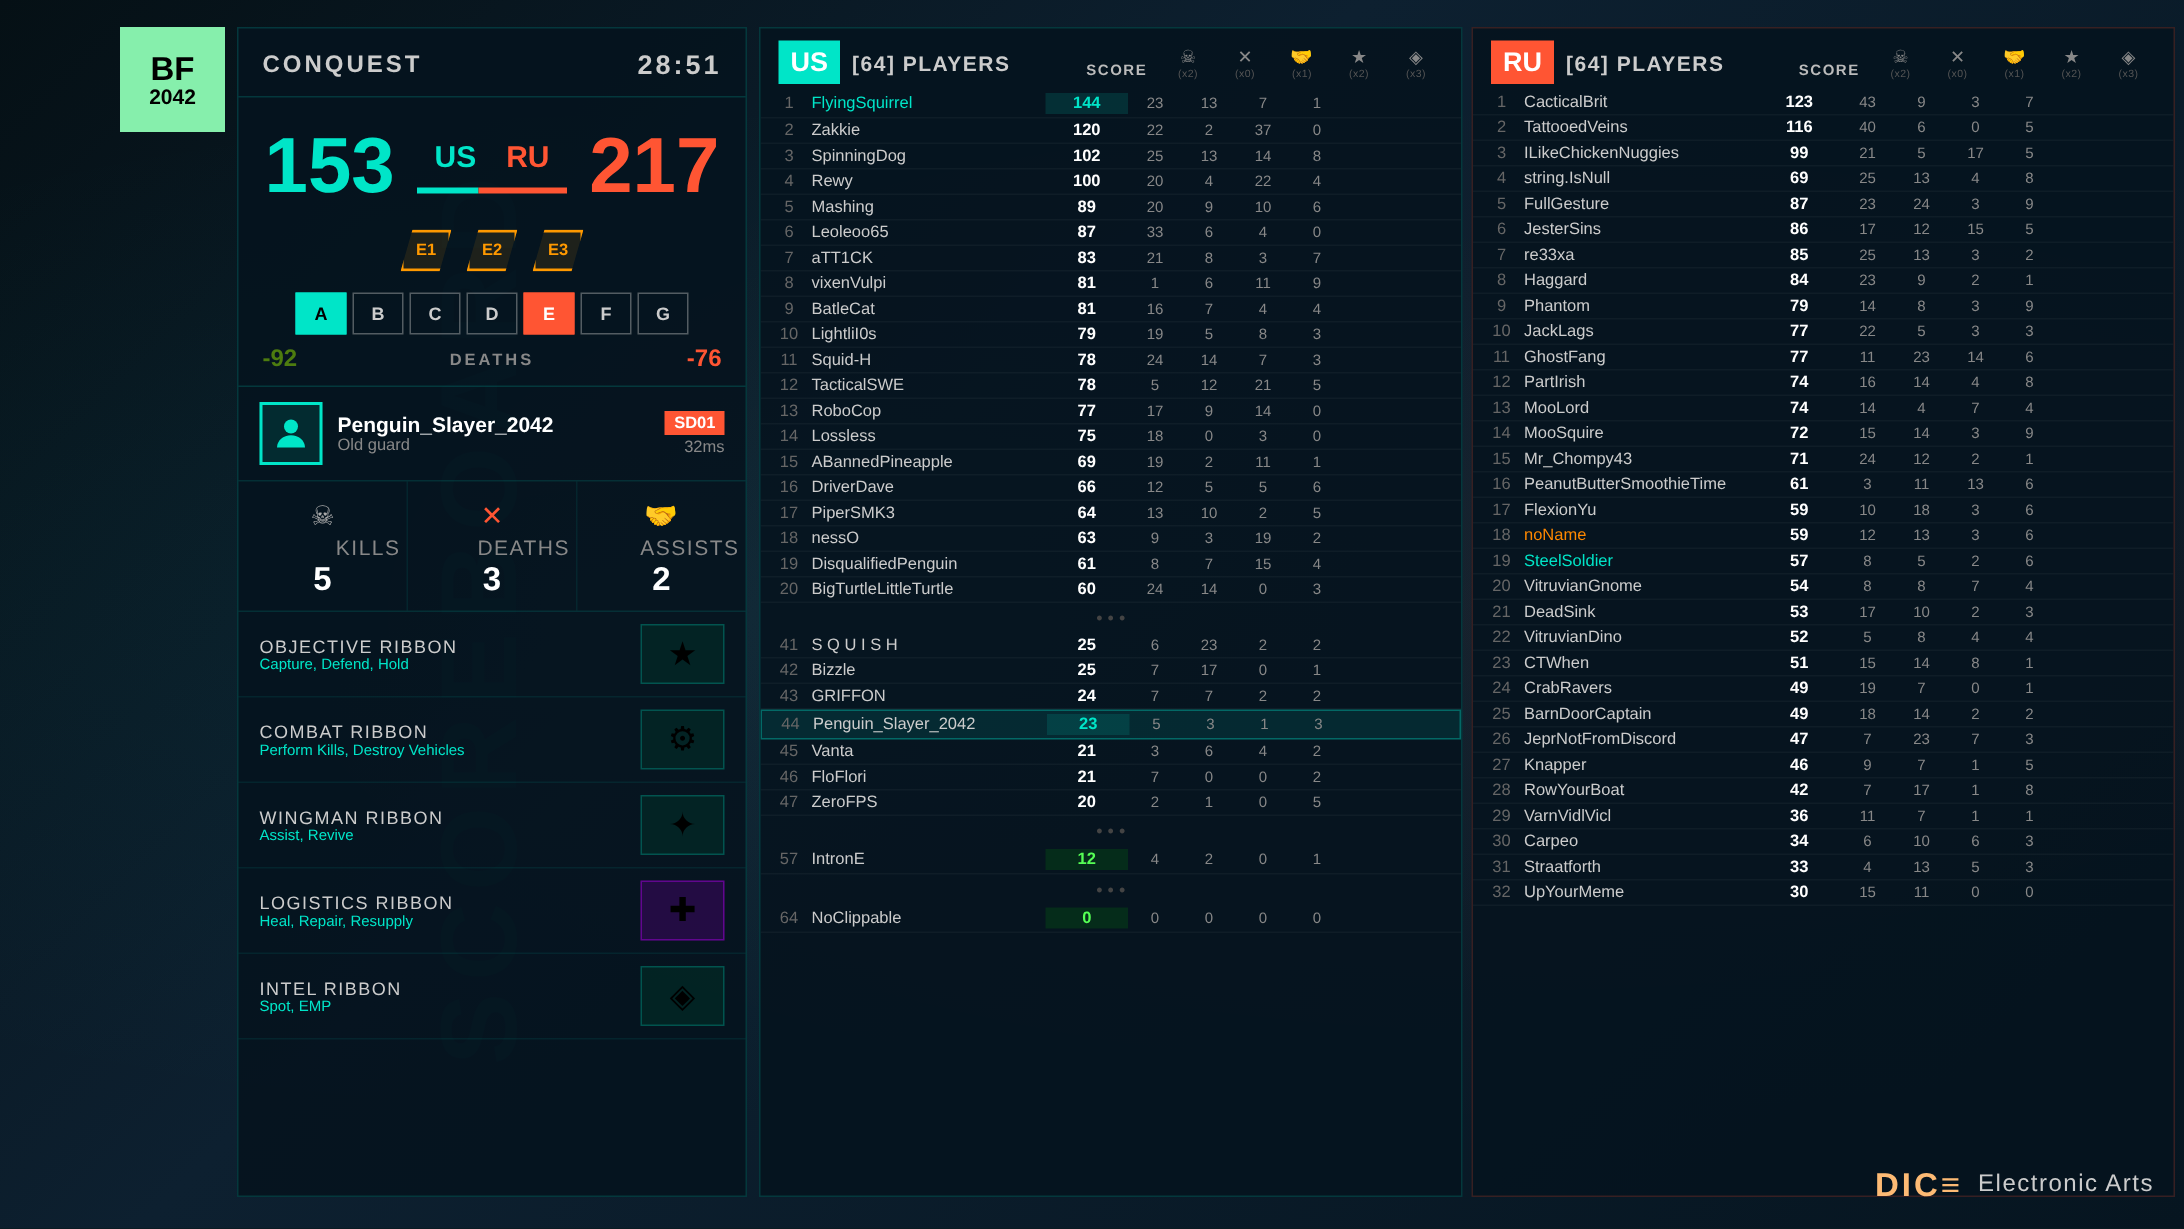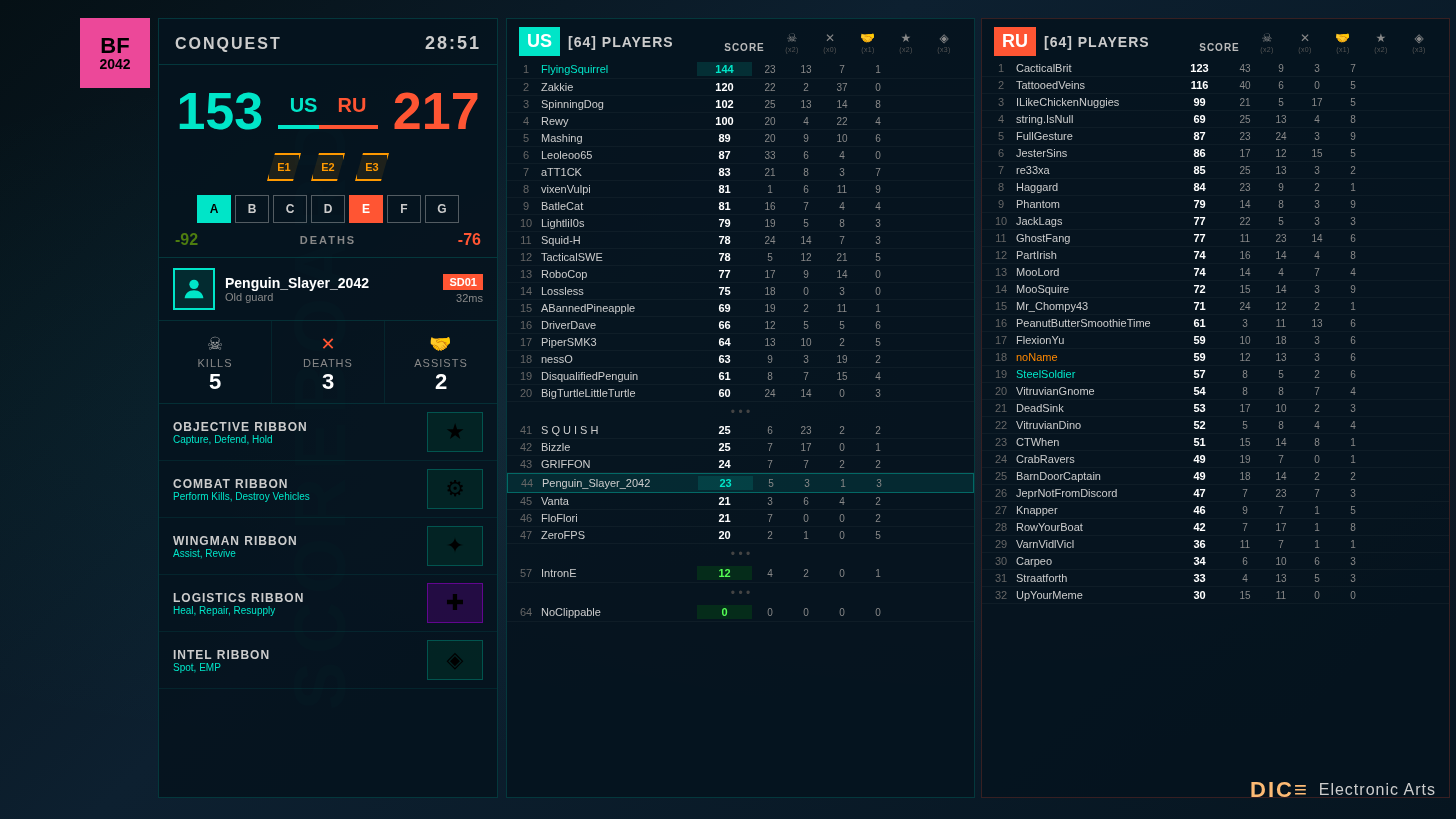--- a/index.html
+++ b/index.html
@@ -41,21 +41,21 @@
       transform-origin: center center;
     }
 
     
     .bf-logo {
       position: absolute;
       left: 80px;
       top: 18px;
       width: 70px;
       height: 70px;
-      background: #ec4899;
+      background: #86efac;
       display: flex;
       flex-direction: column;
       align-items: center;
       justify-content: center;
     }
     .bf-logo .bf-text {
       font-size: 22px;
       font-weight: 900;
       color: #000;
       line-height: 1;
@@ -300,24 +300,25 @@
       text-align: center;
       padding: 12px 4px 8px;
       border-right: 1px solid rgba(0,200,180,0.1);
     }
     .kda-cell:last-child { border-right: none; }
     .kda-icon {
       font-size: 18px;
       margin-bottom: 2px;
     }
     .kda-label {
-      font-size: 11px;
+      font-size: 14px;
       color: #888;
       letter-spacing: 1px;
       text-transform: uppercase;
+      text-align: right;
     }
     .kda-value {
       font-size: 22px;
       font-weight: 900;
       color: #fff;
     }
     .kda-cell.kills .kda-icon { color: #aaa; }
     .kda-cell.deaths .kda-icon { color: #ff5533; }
     .kda-cell.assists .kda-icon { color: #00e5c8; }
 
@@ -325,21 +326,21 @@
     .ribbon-row {
       display: flex;
       align-items: center;
       padding: 8px 14px;
       gap: 10px;
       border-bottom: 1px solid rgba(0,200,180,0.1);
     }
     .ribbon-info { flex: 1; }
     .ribbon-name {
       font-size: 12px;
-      font-weight: 700;
+      font-weight: 400;
       color: #ccc;
       letter-spacing: 1px;
       text-transform: uppercase;
     }
     .ribbon-desc {
       font-size: 10px;
       color: #00e5c8;
     }
     .ribbon-icon {
       width: 56px;

